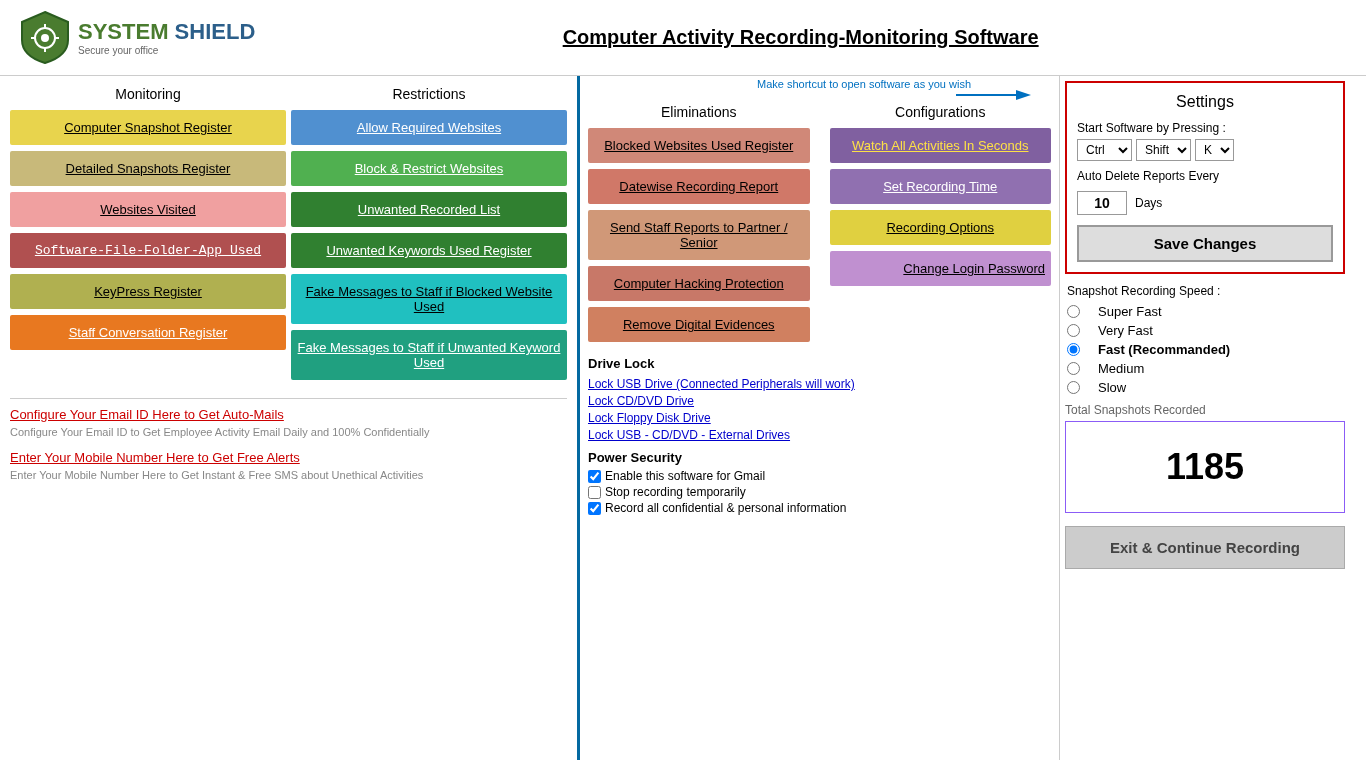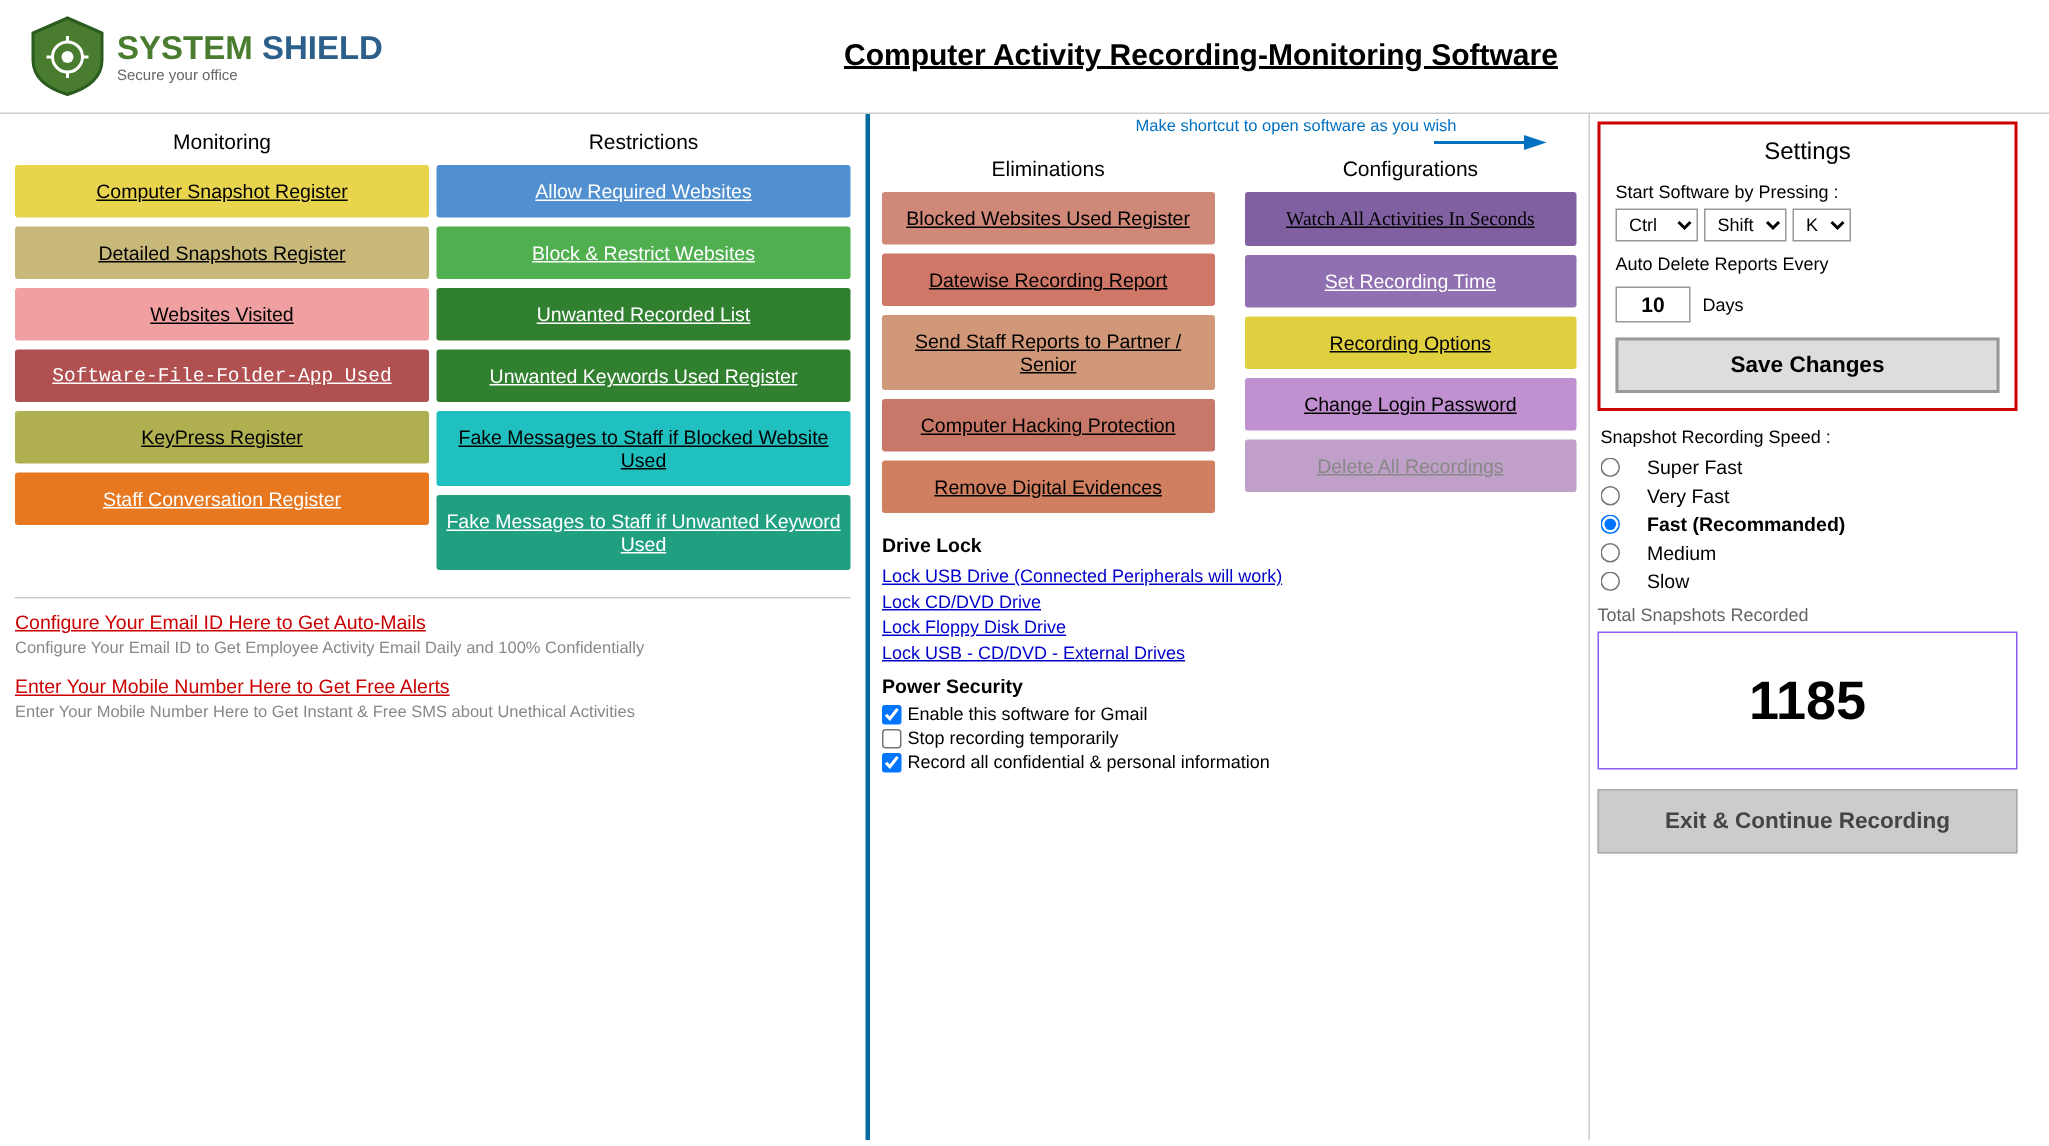--- a/index.html
+++ b/index.html
@@ -45,23 +45,23 @@
 
     
     .middle-panel { width: 480px; padding: 0 8px; border-right: 1px solid #ccc; }
     .middle-top { display: flex; gap: 20px; }
     .mid-col { flex: 1; }
     .mid-col-header { text-align: center; font-size: 14px; font-weight: normal; margin-bottom: 8px; color: #000; }
     .btn-salmon { background: #e07060; color: #000; }
     .btn-coral { background: #d06050; color: #000; }
     .btn-peach { background: #e09070; color: #000; }
     .btn-lightcoral { background: #e08070; color: #000; }
-    .btn-purple { background: #8060a0; color: #000000; font-family: Liberation Serif, serif; }
+    .btn-purple { background: #8060a0; color: #fde047; }
     .btn-violet { background: #9070b0; color: #fff; }
-    .btn-lavender { background: #c090d0; color: #000; }
+    .btn-lavender { background: #c090d0; color: #000; text-align: right; }
     .btn-lightyellow { background: #e0d050; color: #000; }
     .btn-lightpurple { background: #b090c0; color: #000; }
 
     .drive-lock { margin-top: 8px; }
     .section-title { font-weight: bold; font-size: 13px; margin-bottom: 6px; }
     .drive-link { color: #0000cc; text-decoration: underline; cursor: pointer; display: block; margin-bottom: 3px; font-size: 12px; }
     .power-security { margin-top: 8px; }
     .ps-title { font-weight: bold; font-size: 13px; margin-bottom: 4px; }
     .ps-item { font-size: 12px; margin-bottom: 2px; display: flex; align-items: center; gap: 4px; }
 
@@ -168,21 +168,20 @@
         <button class="btn btn-lightcoral" style="background:#c87868; ">Computer Hacking Protection</button>
         <button class="btn btn-lightcoral" style="background:#d08060;">Remove Digital Evidences</button>
       </div>
 
       <div class="mid-col">
         <div class="mid-col-header">Configurations</div>
         <button class="btn btn-purple">Watch All Activities In Seconds</button>
         <button class="btn btn-violet">Set Recording Time</button>
         <button class="btn btn-lightyellow" style="background:#e0d040;">Recording Options</button>
         <button class="btn btn-lavender">Change Login Password</button>
-        <button class="btn btn-lightpurple" style="background:#c0a0c8; color:#888;">Delete All Recordings</button>
       </div>
     </div>
 
     <div class="drive-lock">
       <div class="section-title">Drive Lock</div>
       <a class="drive-link">Lock USB Drive (Connected Peripherals will work)</a>
       <a class="drive-link">Lock CD/DVD Drive</a>
       <a class="drive-link">Lock Floppy Disk Drive</a>
       <a class="drive-link">Lock USB - CD/DVD - External Drives</a>
     </div>

